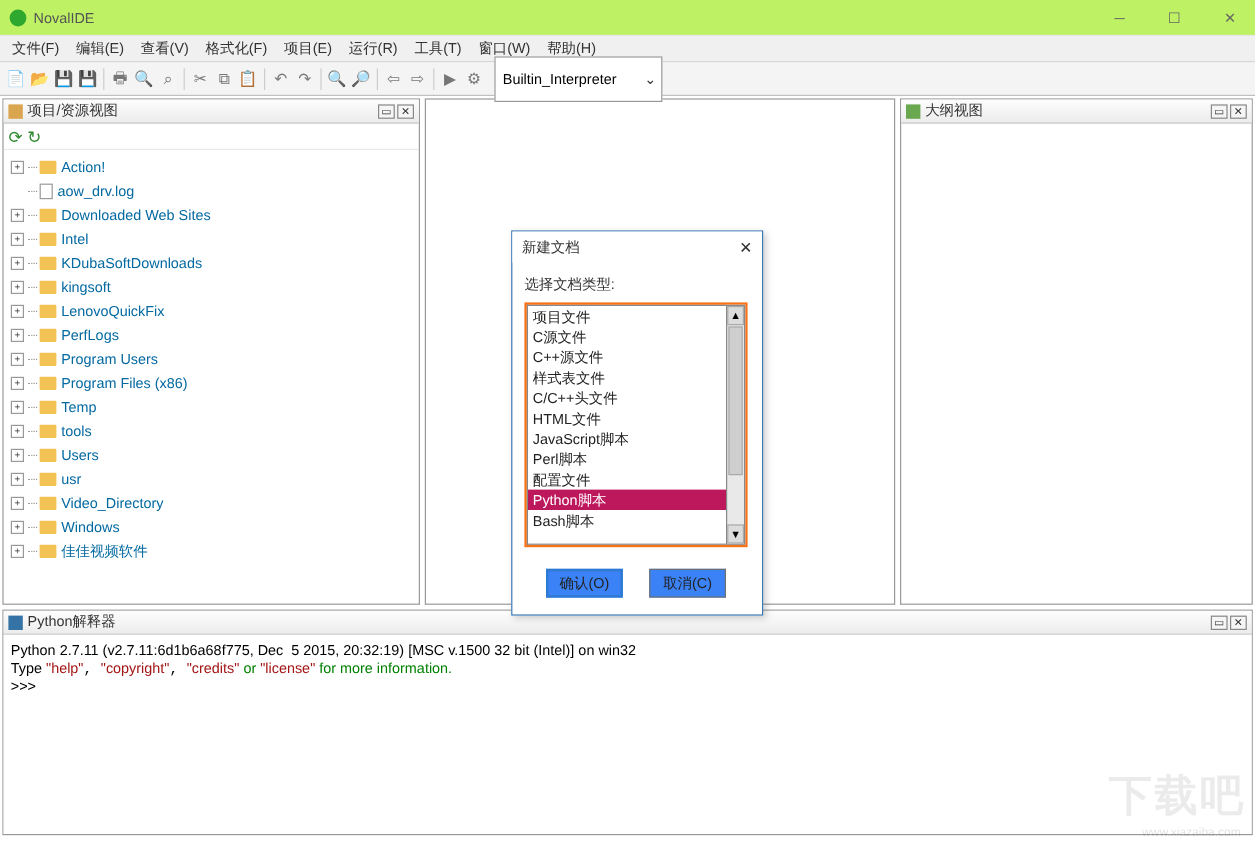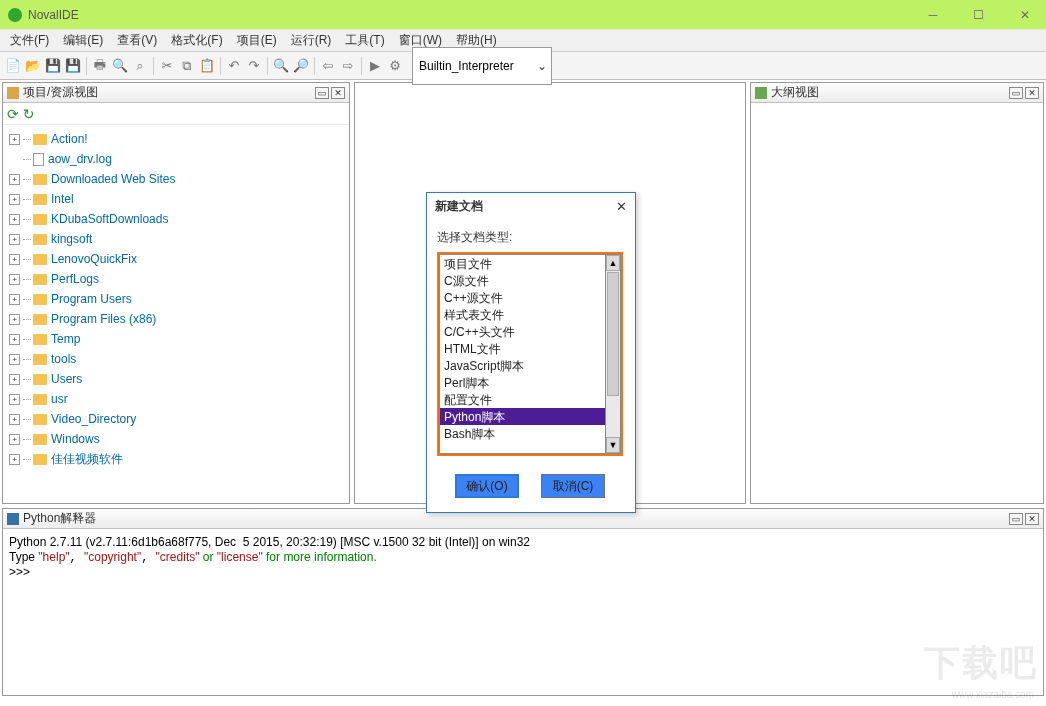--- a/index.html
+++ b/index.html
@@ -40,28 +40,28 @@
 .tree-item .line{width:8px;border-top:1px dotted #999;margin-right:2px;}
 .folder-icon{width:14px;height:11px;background:#f3c254;border-radius:1px;margin-right:4px;}
 .file-icon{width:11px;height:13px;background:#fff;border:1px solid #999;margin-right:4px;}
 .tree-item .txt{color:#0369a1;}
 .console{border:1px solid #999;margin:2px;height:188px;display:flex;flex-direction:column;}
 .console-body{flex:1;padding:6px;font-family:Consolas,"Courier New",monospace;font-size:12px;color:#000;background:#fff;white-space:pre-wrap;}
 .console-body .kw{color:#008000;}
 .console-body .str{color:#a31515;}
 .dialog{position:absolute;left:426px;top:192px;width:210px;background:#fff;border:1px solid #3a78b5;box-shadow:2px 2px 6px rgba(0,0,0,0.2);}
 .dialog-title{height:26px;background:#fff;display:flex;align-items:center;padding:0 8px;border-bottom:0;}
-.dialog-title .dtxt{flex:1;color:#333;font-weight:bold;}
+.dialog-title .dtxt{flex:1;color:#333;}
 .dialog-title .dclose{font-size:13px;color:#333;cursor:pointer;}
 .dialog-body{padding:10px 12px 14px 10px;}
 .dialog-label{margin-bottom:6px;color:#333;}
 .list-wrapper{display:flex;border:2px solid #f97316;}
 .listbox{flex:1;height:200px;overflow:hidden;border:1px solid #888;border-right:0;}
 .list-item{height:17px;padding:1px 4px;color:#222;}
-.list-item.selected{background:#4c1d95;color:#fff;}
+.list-item.selected{background:#be185d;color:#fff;}
 .scrollbar{width:16px;height:200px;background:#e9e9e9;border:1px solid #888;position:relative;}
 .scroll-arrow{height:16px;background:#dcdcdc;border:1px solid #aaa;font-size:9px;display:flex;align-items:center;justify-content:center;}
 .scroll-thumb{position:absolute;top:17px;left:1px;right:1px;height:124px;background:#cfcfcf;border:1px solid #aaa;}
 .dialog-buttons{display:flex;justify-content:center;gap:22px;margin-top:18px;}
 .dbtn2{width:64px;height:24px;border:1px solid #707070;background:#3b82f6;display:flex;align-items:center;justify-content:center;color:#222;}
 .dbtn2.primary{border:2px solid #2e7ad1;}
 .watermark{position:absolute;right:8px;bottom:18px;font-size:36px;font-weight:bold;color:rgba(0,0,0,0.08);letter-spacing:2px;}
 .watermark-sub{position:absolute;right:12px;bottom:6px;font-size:10px;color:rgba(0,0,0,0.12);}
 </style>
 </head>

